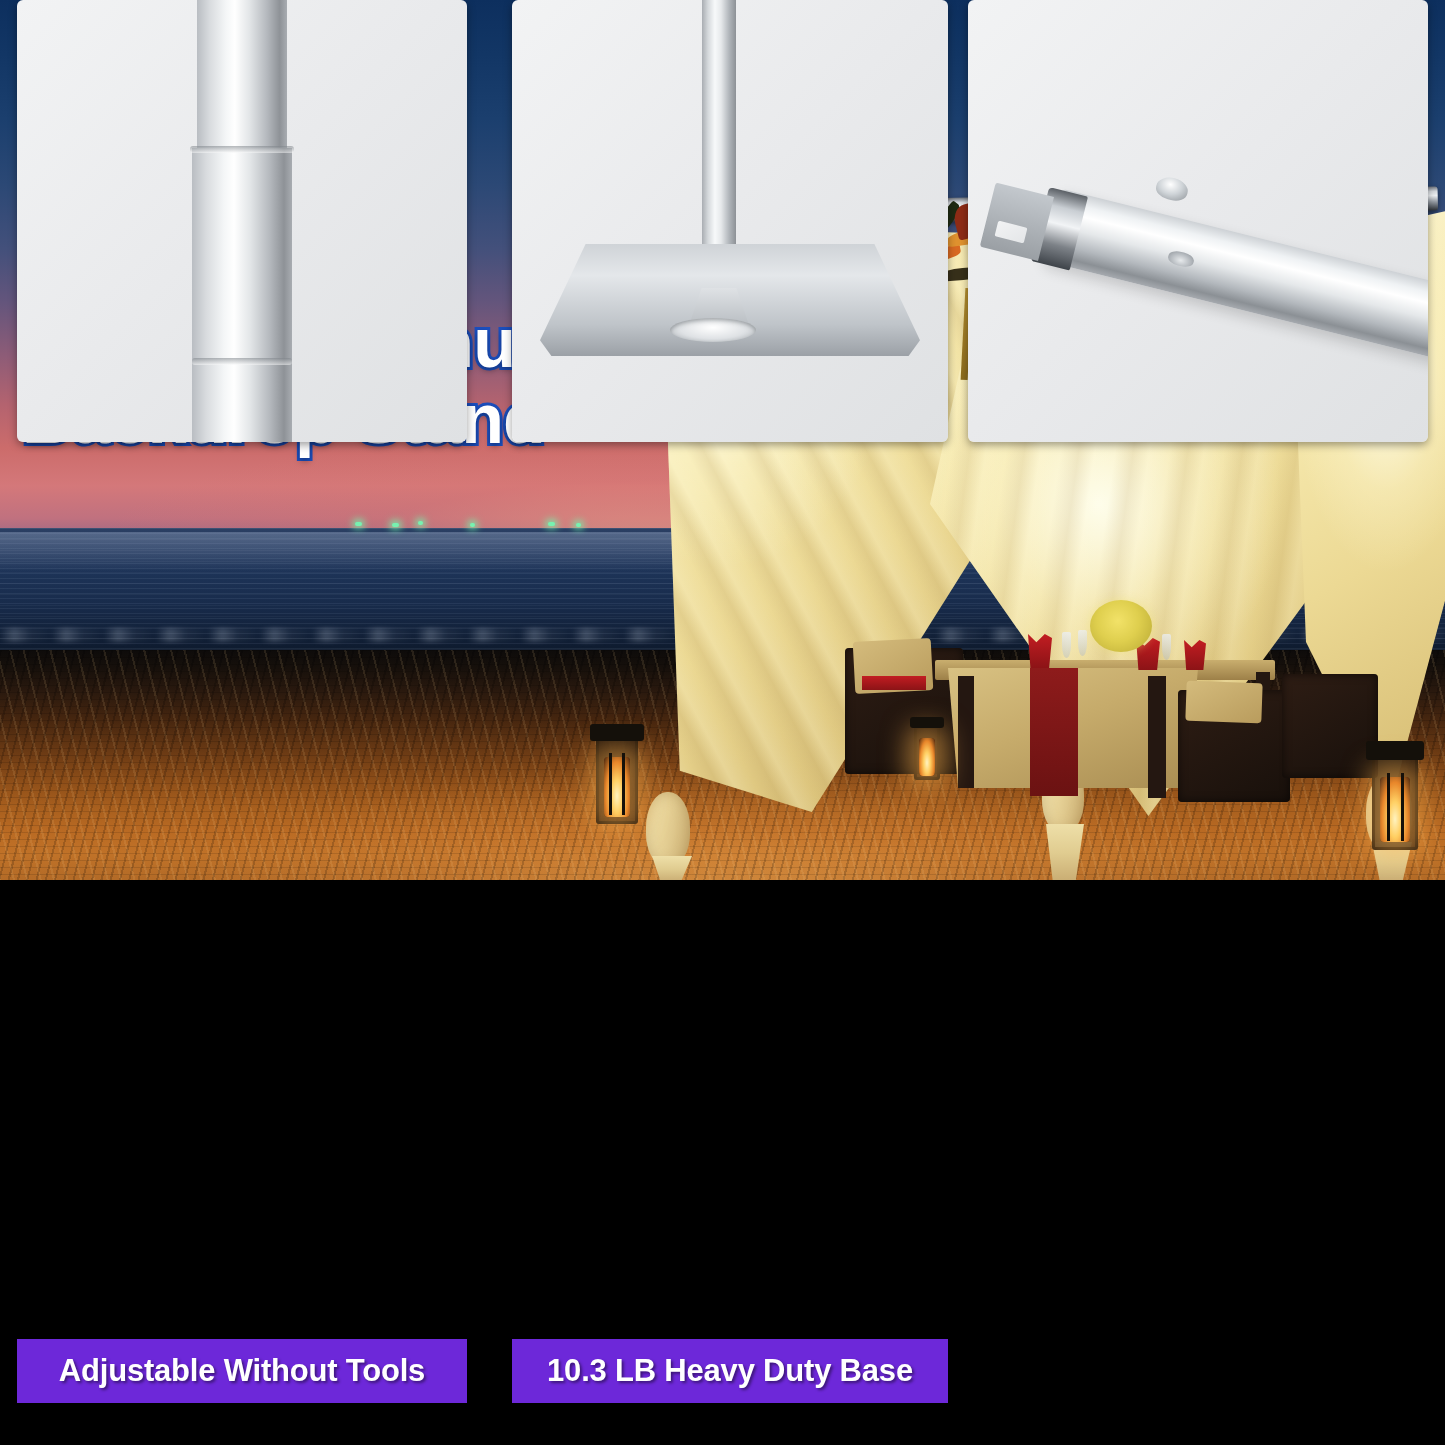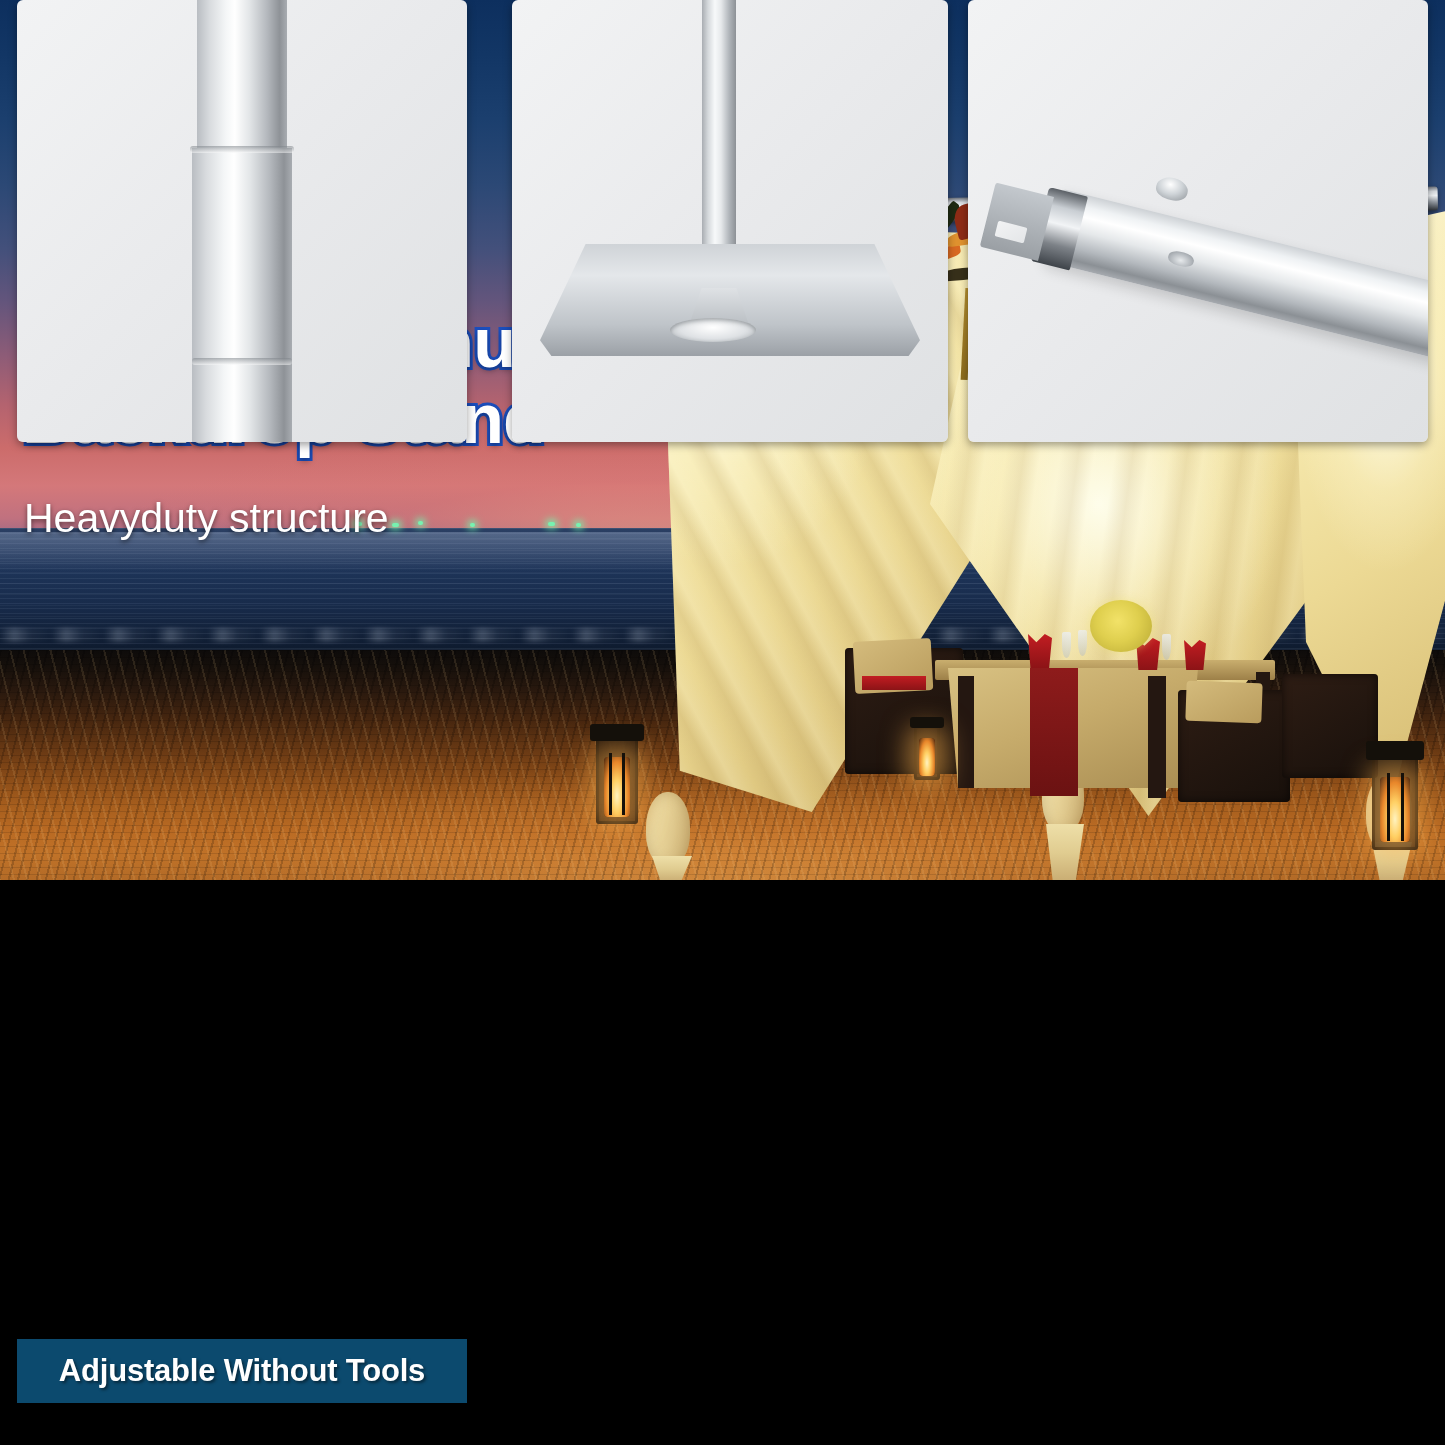--- a/index.html
+++ b/index.html
@@ -215,21 +215,21 @@
   .panel {
     position:absolute; top:0; height:442px; border-radius:6px; overflow:hidden;
     background:linear-gradient(135deg,#f2f3f4 0%,#e9eaec 48%,#dfe1e3 100%);
     box-shadow:0 3px 9px rgba(0,0,0,.38);
   }
   .p1 { left:17px;  width:450px; }
   .p2 { left:512px; width:436px; }
   .p3 { left:968px; width:460px; }
 
   .caption {
-    position:absolute; height:64px; background:#0c4a6e;
+    position:absolute; height:64px; background:#6d28d9;
     display:flex; align-items:center; justify-content:center;
     color:#fff; font-size:31px; font-weight:bold; letter-spacing:-.2px;
     text-shadow:2px 2px 3px rgba(0,0,0,.45);
     white-space:nowrap;
   }
   .c1 { left:17px;  top:1339px; width:450px; }
   .c2 { left:512px; top:1339px; width:436px; }
   .c3 { left:968px; top:1339px; width:460px; }
 
   
@@ -437,21 +437,20 @@
       <div class="lantern-flame"></div>
       <div class="lantern-top"></div>
     </div>
 
     <div class="headline">
       <div>Stable Aluminum</div>
       <div>Backdrop Stand</div>
     </div>
 
     <div class="subhead">
-      <div>Heavyduty structure</div>
     </div>
   </div>
 
   <div class="panel p1">
     <div class="pole-v" style="top:0;width:90px;height:150px;"></div>
     <div class="pole-v" style="top:148px;width:100px;height:294px;"></div>
     <div class="pole-seam" style="top:146px;width:104px;"></div>
     <div class="pole-seam" style="top:358px;width:100px;"></div>
   </div>
 
@@ -465,14 +464,15 @@
   <div class="panel p3">
     <div class="d-pole"></div>
     <div class="d-cap"></div>
     <div class="d-hook"></div>
     <div class="d-hook-cut"></div>
     <div class="d-button"></div>
     <div class="d-button2"></div>
   </div>
 
   <div class="caption c1">Adjustable Without Tools</div>
+  <div class="caption c2">10.3 LB Heavy Duty Base</div>
 
 </div>
 
 </body></html>

